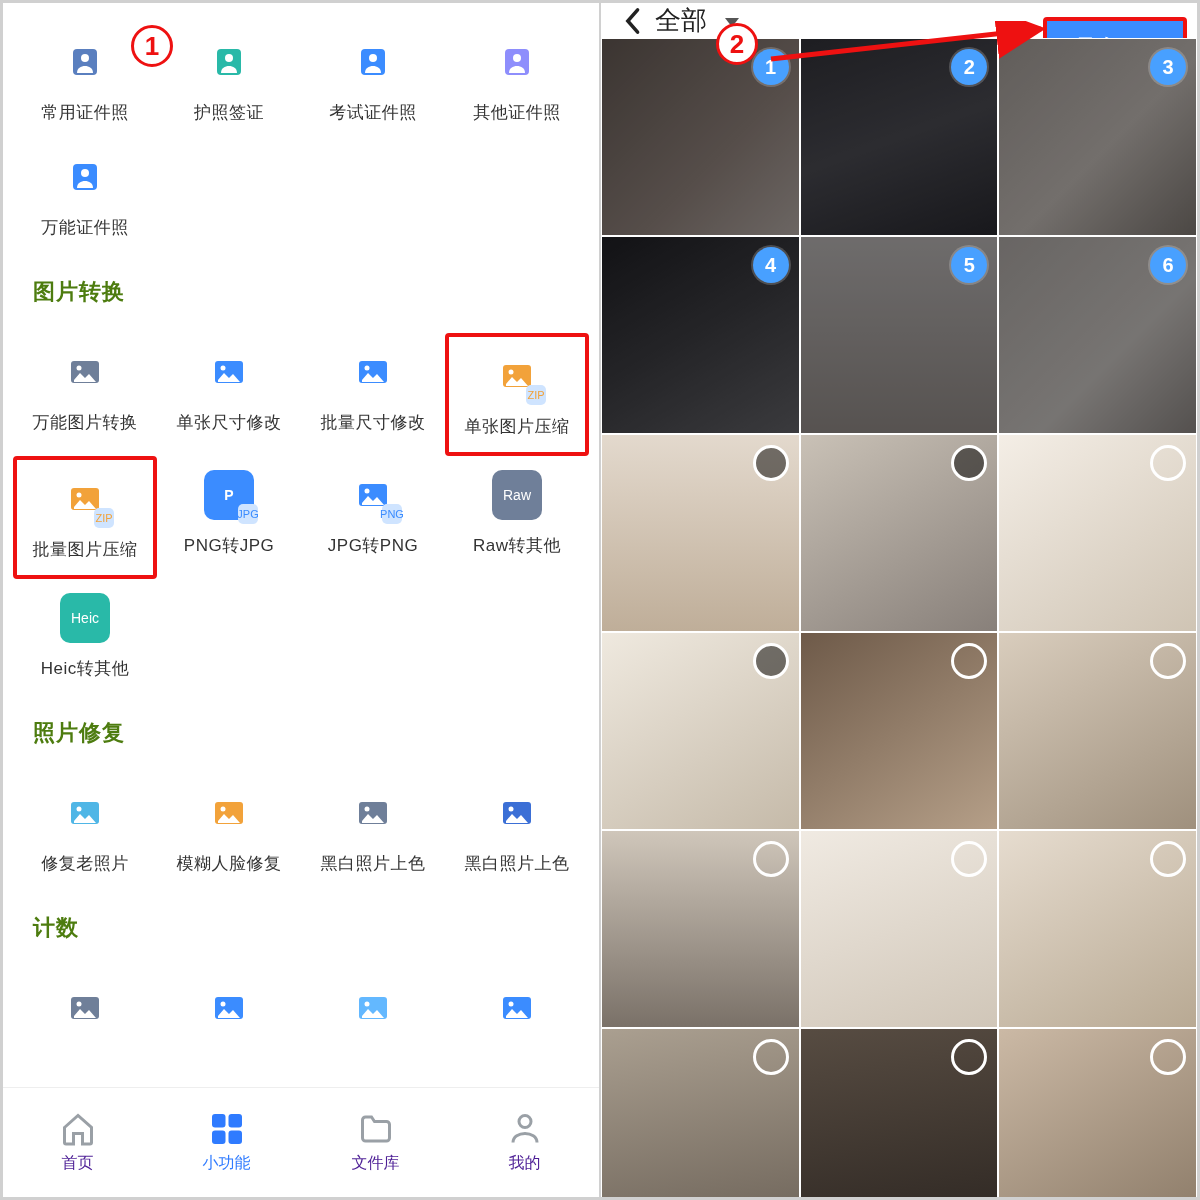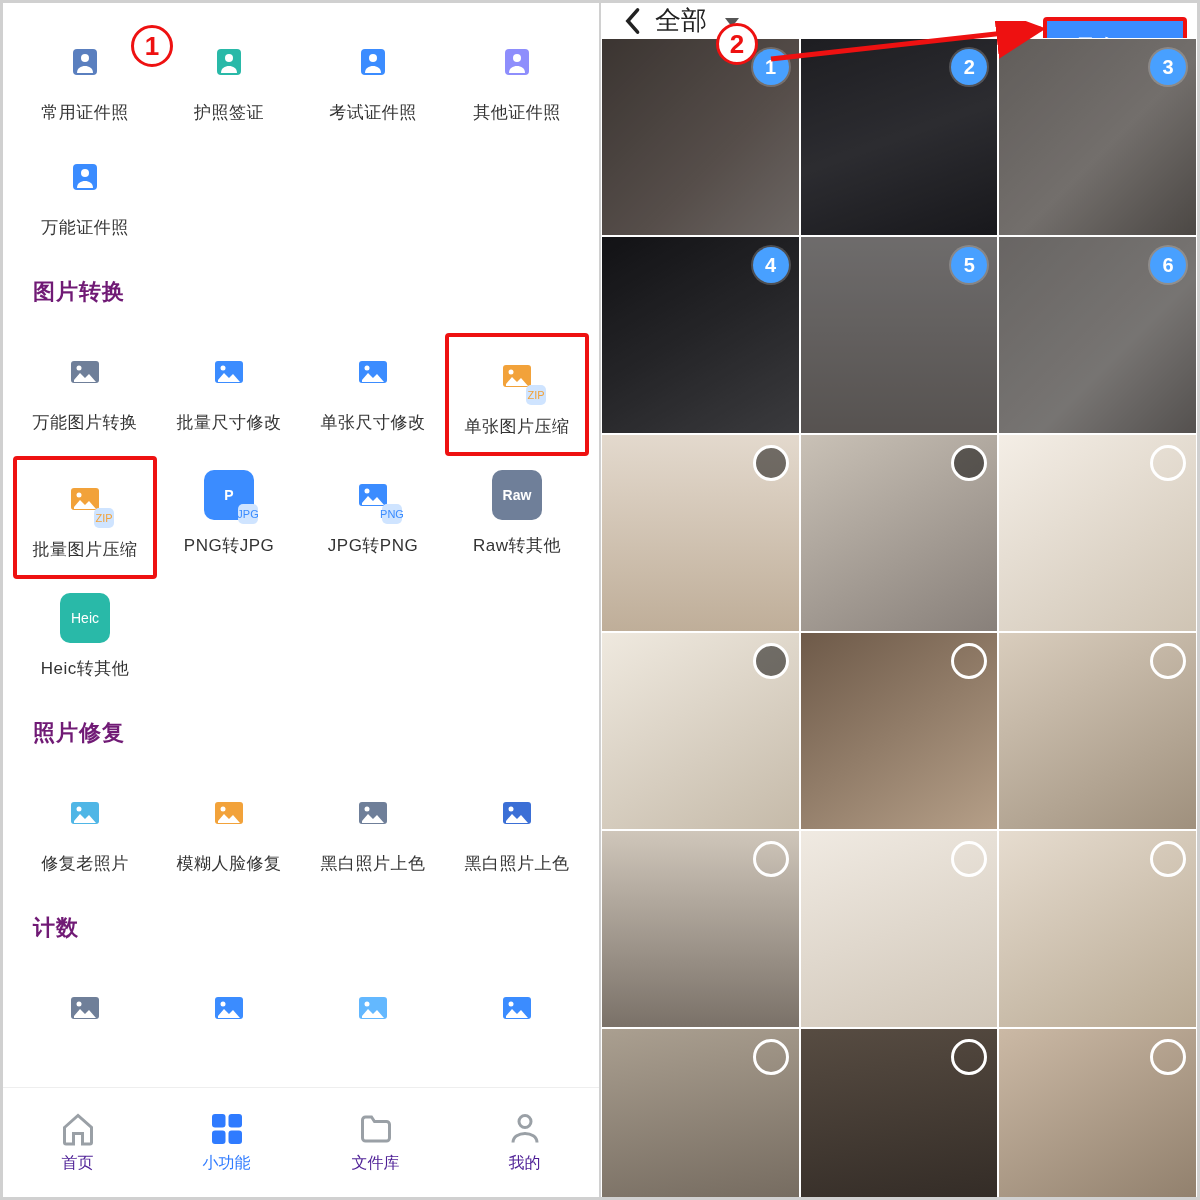--- a/index.html
+++ b/index.html
@@ -11,21 +11,21 @@
 .step-badge{position:absolute;width:42px;height:42px;border:3px solid #e11;border-radius:50%;color:#e11;font-size:26px;font-weight:700;display:flex;align-items:center;justify-content:center;background:#fff;z-index:50}
 .step1{left:128px;top:22px}
 .step2{left:115px;top:20px}
 .arrow-svg{position:absolute;z-index:49;pointer-events:none}
 
 .grid{display:grid;grid-template-columns:repeat(4,1fr);gap:0;padding:20px 10px 0 10px}
 .cell{display:flex;flex-direction:column;align-items:center;justify-content:flex-start;padding:14px 2px;position:relative}
 .cell .ico{width:50px;height:50px;border-radius:10px;display:flex;align-items:center;justify-content:center;position:relative}
 .cell .lbl{margin-top:14px;font-size:17px;color:#333;white-space:nowrap;font-weight:500;letter-spacing:.5px}
 .sub-ico{position:absolute;right:-4px;bottom:-4px;width:20px;height:20px;border-radius:5px;background:#fff;display:flex;align-items:center;justify-content:center;font-size:11px;font-weight:400}
-.sec-title{font-size:22px;font-weight:700;color:#701a75;padding:24px 0 6px 30px;letter-spacing:1px}
+.sec-title{font-size:22px;font-weight:700;color:#4d7c0f;padding:24px 0 6px 30px;letter-spacing:1px}
 .redbox{border:4px solid #e11;border-radius:4px}
 
 .tabbar{position:absolute;bottom:0;left:0;right:0;height:110px;border-top:1px solid #eee;display:flex;background:#fff}
 .tab{flex:1;display:flex;flex-direction:column;align-items:center;justify-content:center;gap:6px;color:#4c1d95;font-size:16px}
 .tab.active{color:#2f7bff}
 .tab svg{width:36px;height:36px}
 
 .rhead{height:80px;display:flex;align-items:center;padding:0 14px;position:relative}
 .back{width:34px;height:34px;display:flex;align-items:center;justify-content:center;color:#222}
 .album-title{font-size:26px;color:#222;display:flex;align-items:center;gap:18px;margin-left:6px;font-weight:500}
@@ -135,31 +135,31 @@
           <div class="lbl">万能图片转换</div>
         </div>
         <div class="cell">
           <div class="ico">
             <svg class="pic-svg" viewBox="0 0 28 22">
               <rect width="28" height="22" rx="3" fill="#3b8cff"></rect>
               <circle cx="8" cy="7" r="2.5" fill="#fff"></circle>
               <path d="M3 19l6-7 5 5 4-4 7 8H3z" fill="#fff"></path>
             </svg>
           </div>
+          <div class="lbl">单张尺寸修改</div>
+        </div>
+        <div class="cell">
+          <div class="ico">
+            <svg class="pic-svg" viewBox="0 0 28 22">
+              <rect width="28" height="22" rx="3" fill="#3b8cff"></rect>
+              <circle cx="8" cy="7" r="2.5" fill="#fff"></circle>
+              <path d="M3 19l6-7 5 5 4-4 7 8H3z" fill="#fff"></path>
+            </svg>
+          </div>
           <div class="lbl">批量尺寸修改</div>
-        </div>
-        <div class="cell">
-          <div class="ico">
-            <svg class="pic-svg" viewBox="0 0 28 22">
-              <rect width="28" height="22" rx="3" fill="#3b8cff"></rect>
-              <circle cx="8" cy="7" r="2.5" fill="#fff"></circle>
-              <path d="M3 19l6-7 5 5 4-4 7 8H3z" fill="#fff"></path>
-            </svg>
-          </div>
-          <div class="lbl">单张尺寸修改</div>
         </div>
         <div class="cell redbox">
           <div class="ico">
             <svg class="pic-svg" viewBox="0 0 28 22">
               <rect width="28" height="22" rx="3" fill="#f2a23a"></rect>
               <circle cx="8" cy="7" r="2.5" fill="#fff"></circle>
               <path d="M3 19l6-7 5 5 4-4 7 8H3z" fill="#fff"></path>
             </svg>
             <div class="sub-ico" style="background: rgb(207, 228, 255); color: rgb(242, 162, 58);">ZIP</div>
           </div>
@@ -185,21 +185,21 @@
             <svg class="pic-svg" viewBox="0 0 28 22">
               <rect width="28" height="22" rx="3" fill="#3b8cff"></rect>
               <circle cx="8" cy="7" r="2.5" fill="#fff"></circle>
               <path d="M3 19l6-7 5 5 4-4 7 8H3z" fill="#fff"></path>
             </svg>
             <div class="sub-ico" style="background: rgb(207, 228, 255); color: rgb(59, 140, 255);">PNG</div>
           </div>
           <div class="lbl">JPG转PNG</div>
         </div>
         <div class="cell">
-          <div class="ico" style="background: rgb(111, 127, 153); color: rgb(255, 255, 255); font-size: 14px; font-weight: 700;">Raw</div>
+          <div class="ico" style="background: rgb(111, 127, 153); color: rgb(255, 255, 255); font-size: 14px; font-weight: 400;">Raw</div>
           <div class="lbl">Raw转其他</div>
         </div>
         <div class="cell">
           <div class="ico" style="background: rgb(41, 185, 168); color: rgb(255, 255, 255); font-size: 14px; font-weight: 400;">Heic</div>
           <div class="lbl">Heic转其他</div>
         </div>
       </div>
 
   <div class="sec-title">照片修复</div>
   <div class="grid" id="grid-repair">

